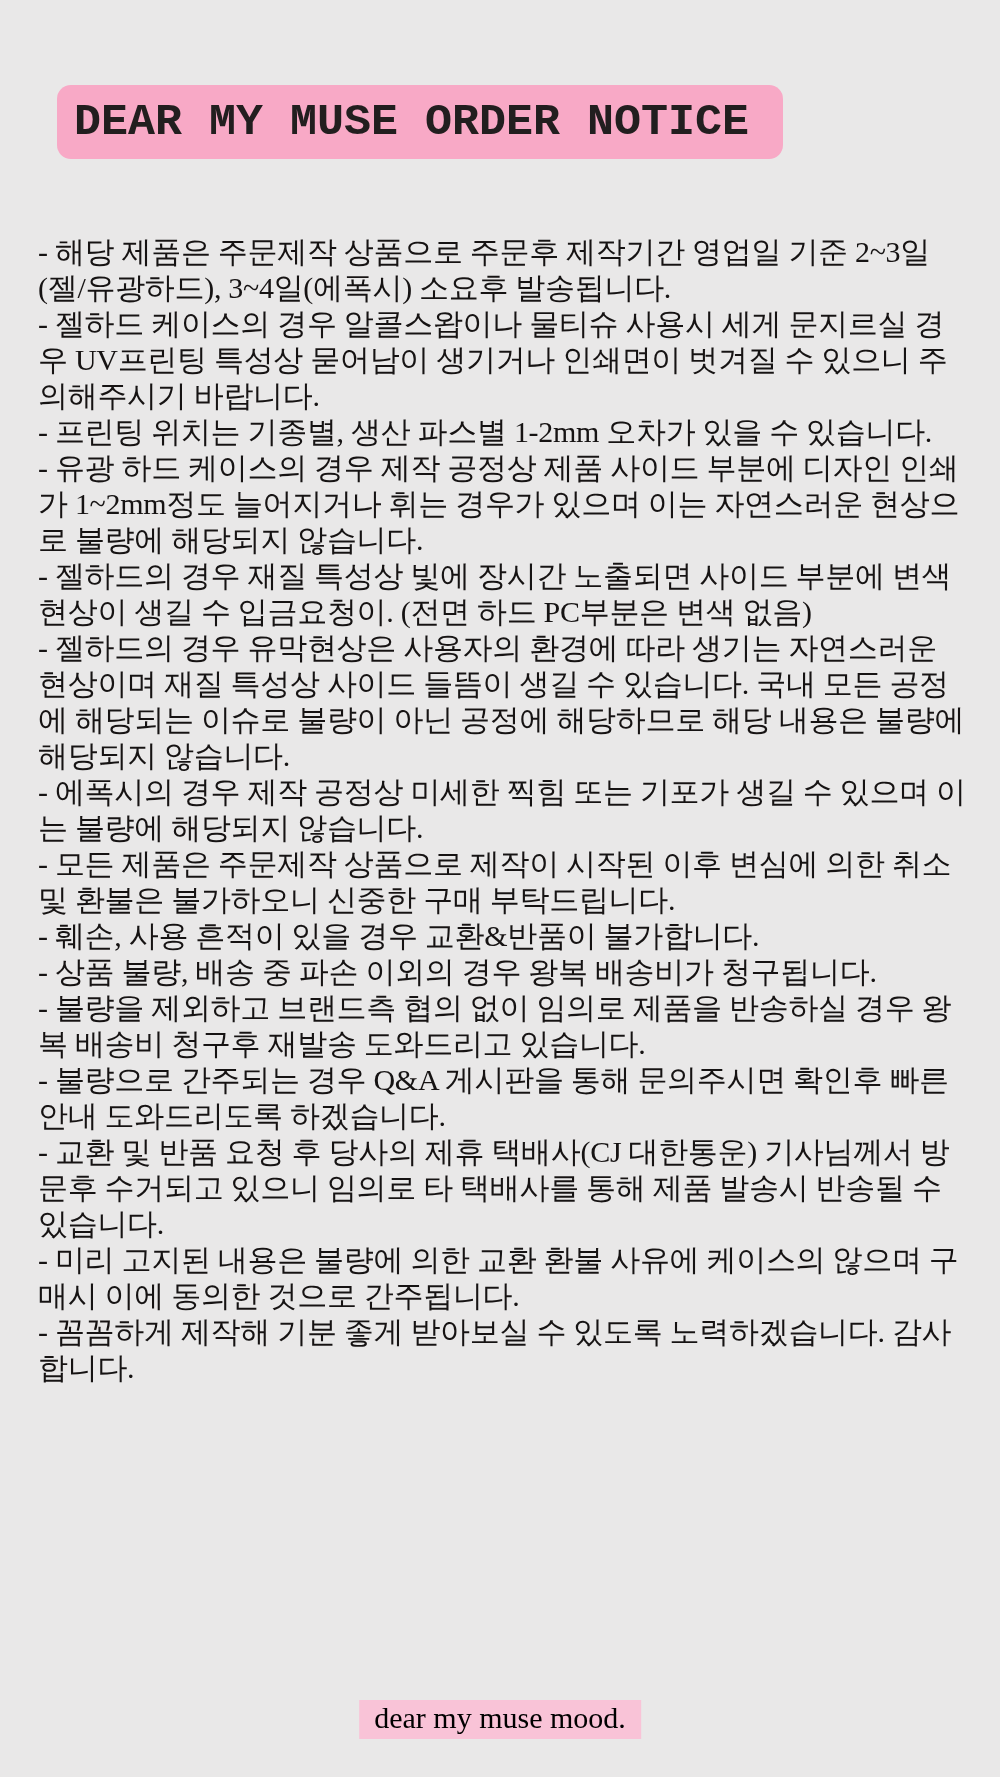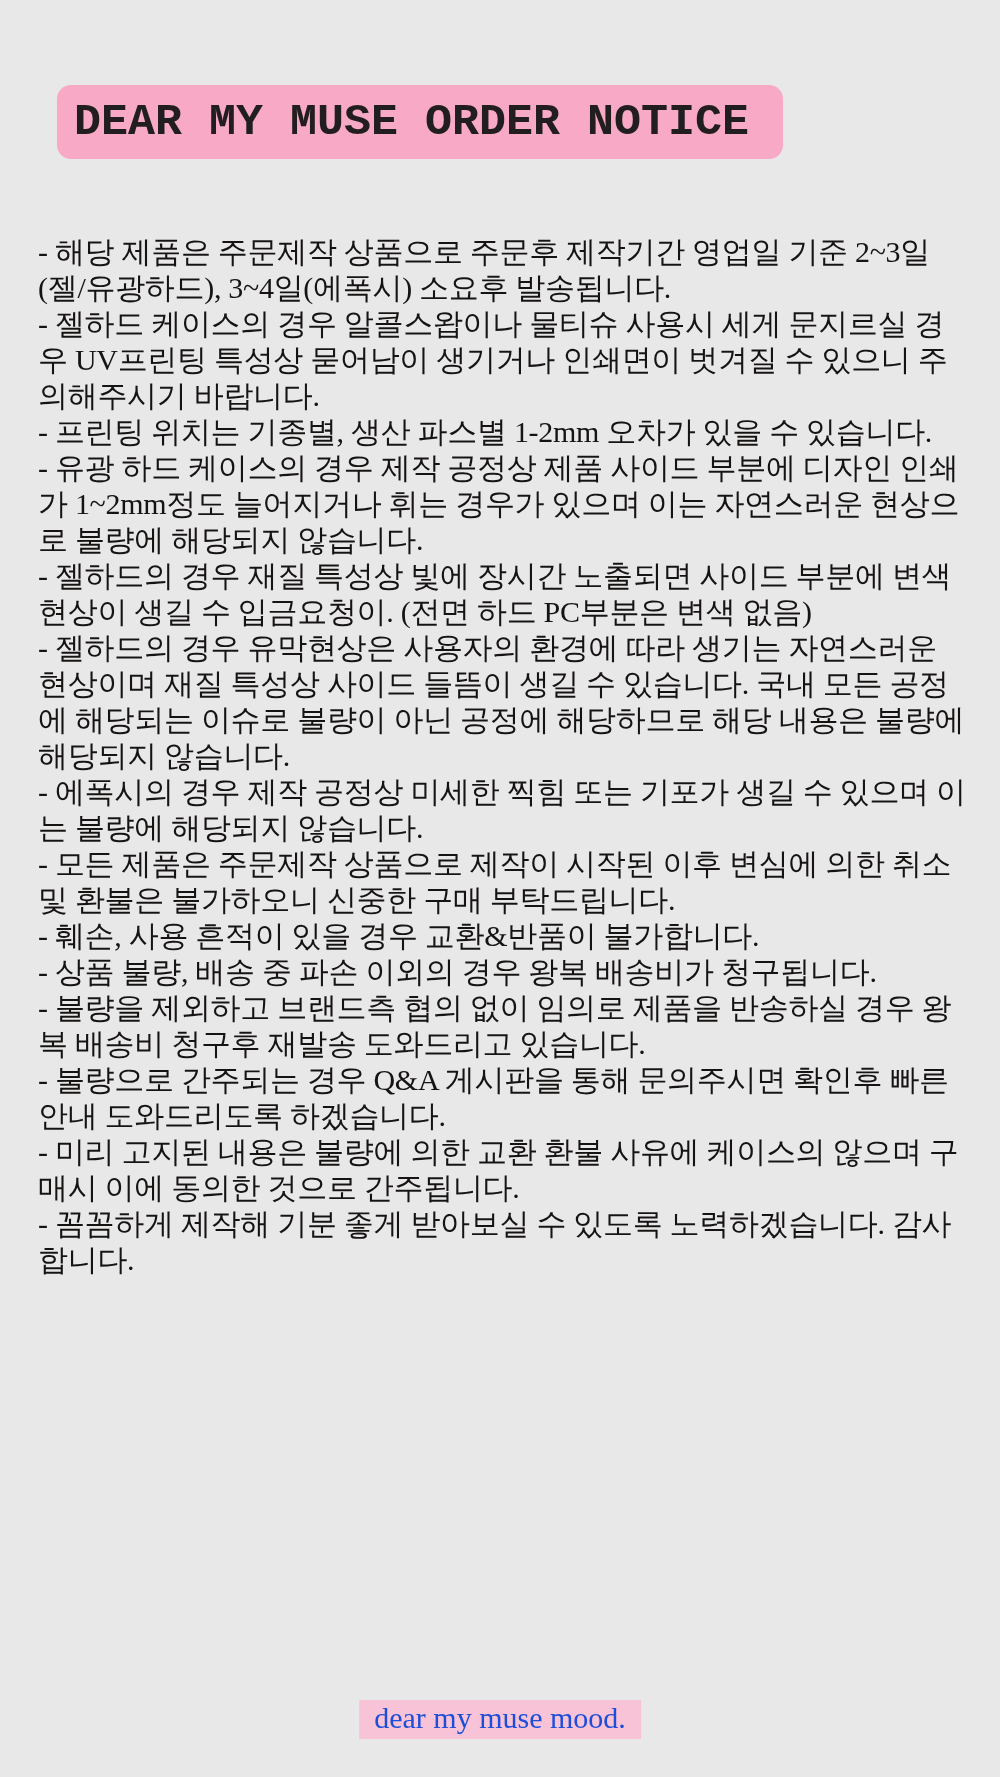--- a/index.html
+++ b/index.html
@@ -53,21 +53,21 @@
     left: 50%;
     transform: translateX(-50%);
     top: 1700px;
     background: #f9c3d7;
     padding: 1px 15px 4px 15px;
     display: inline-block;
   }
   .footer-badge .footer-text {
     font-family: "Liberation Serif", "DejaVu Serif", serif;
     font-size: 30px;
-    color: #1d4ed8;
+    color: #000000;
     white-space: nowrap;
   }
 </style>
 </head>
 <body>
 
 <div class="page">
 
   <div class="header-badge">
     <span class="title-text">DEAR MY MUSE ORDER NOTICE</span>
@@ -79,20 +79,21 @@
     <p>- 프린팅 위치는 기종별, 생산 파스별 1-2mm 오차가 있을 수 있습니다.</p>
     <p>- 유광 하드 케이스의 경우 제작 공정상 제품 사이드 부분에 디자인 인쇄가 1~2mm정도 늘어지거나 휘는 경우가 있으며 이는 자연스러운 현상으로 불량에 해당되지 않습니다.</p>
     <p>- 젤하드의 경우 재질 특성상 빛에 장시간 노출되면 사이드 부분에 변색 현상이 생길 수 입금요청이. (전면 하드 PC부분은 변색 없음)</p>
     <p>- 젤하드의 경우 유막현상은 사용자의 환경에 따라 생기는 자연스러운 현상이며 재질 특성상 사이드 들뜸이 생길 수 있습니다. 국내 모든 공정에 해당되는 이슈로 불량이 아닌 공정에 해당하므로 해당 내용은 불량에 해당되지 않습니다.</p>
     <p>- 에폭시의 경우 제작 공정상 미세한 찍힘 또는 기포가 생길 수 있으며 이는 불량에 해당되지 않습니다.</p>
     <p>- 모든 제품은 주문제작 상품으로 제작이 시작된 이후 변심에 의한 취소 및 환불은 불가하오니 신중한 구매 부탁드립니다.</p>
     <p>- 훼손, 사용 흔적이 있을 경우 교환&amp;반품이 불가합니다.</p>
     <p>- 상품 불량, 배송 중 파손 이외의 경우 왕복 배송비가 청구됩니다.</p>
     <p>- 불량을 제외하고 브랜드측 협의 없이 임의로 제품을 반송하실 경우 왕복 배송비 청구후 재발송 도와드리고 있습니다.</p>
     <p>- 불량으로 간주되는 경우 Q&amp;A 게시판을 통해 문의주시면 확인후 빠른 안내 도와드리도록 하겠습니다.</p>
+    <p>- 교환 및 반품 요청 후 당사의 제휴 택배사(CJ 대한통운) 기사님께서 방문후 수거되고 있으니 임의로 타 택배사를 통해 제품 발송시 반송될 수 있습니다.</p>
     <p>- 미리 고지된 내용은 불량에 의한 교환 환불 사유에 케이스의 않으며 구매시 이에 동의한 것으로 간주됩니다.</p>
     <p>- 꼼꼼하게 제작해 기분 좋게 받아보실 수 있도록 노력하겠습니다. 감사합니다.</p>
   </div>
 
   <div class="footer-badge">
     <span class="footer-text">dear my muse mood.</span>
   </div>
 
 </div>
 

